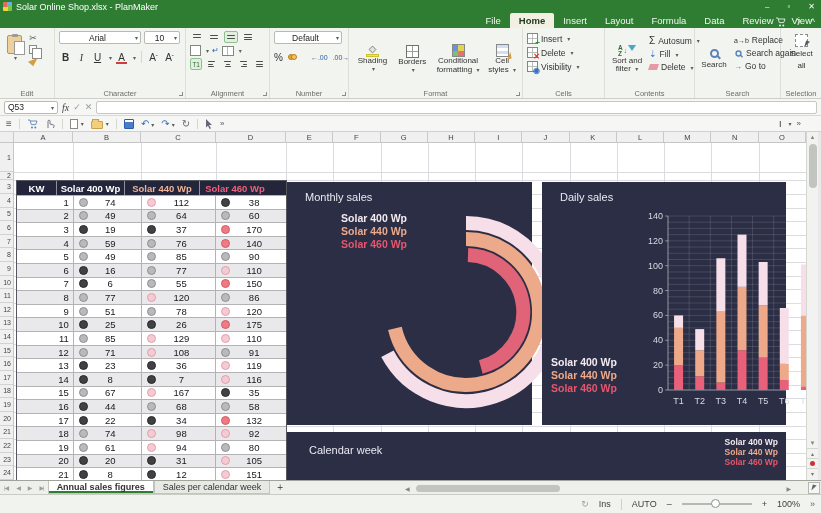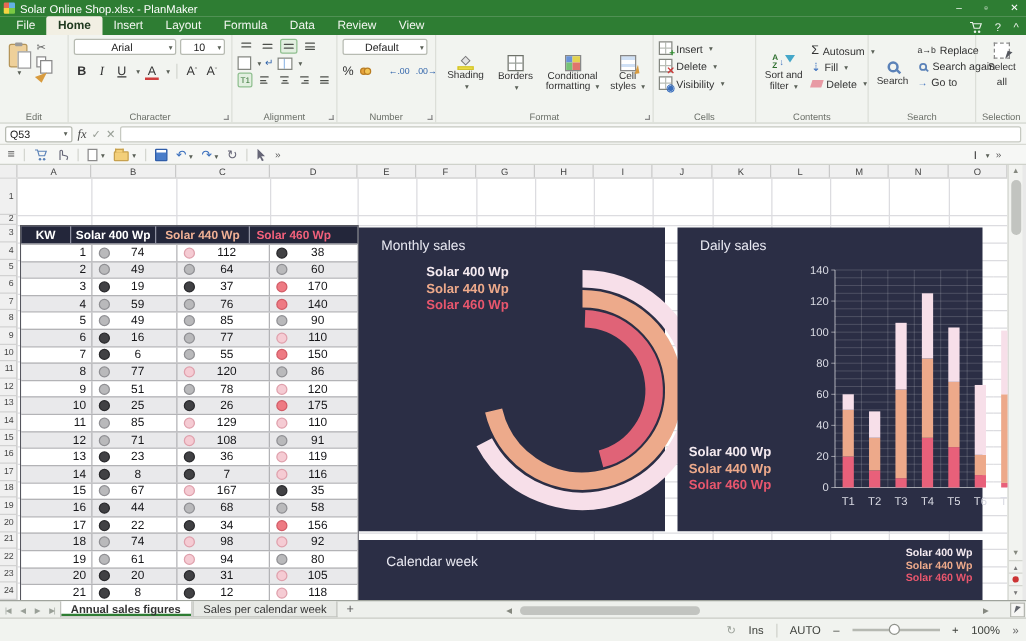--- a/index.html
+++ b/index.html
@@ -9,21 +9,21 @@
 
   
   .titlebar{position:absolute;top:0;left:0;right:0;height:13px;background:#2e7d33;color:#fff;
             display:flex;align-items:center;padding-left:3px;font-size:9px;}
   .appicon{width:9px;height:9px;margin-right:4px;border-radius:1px;
            background:conic-gradient(#63b1e5 0 25%,#7ac943 0 50%,#f5d442 0 75%,#e56a54 0);}
   .winbtns{position:absolute;right:6px;top:0;height:13px;display:flex;gap:18px;align-items:center;color:#fff;font-size:8px;}
   .winbtns span{cursor:default;line-height:13px;}
 
   
-  .menubar{position:absolute;top:13px;left:0;right:0;height:15px;background:#2e7d33;display:flex;align-items:flex-end;padding-left:4px;}
+  .menubar{position:absolute;top:13px;left:0;right:0;height:15px;background:#2e7d33;display:flex;align-items:flex-end;padding-left:4px;justify-content:flex-end;}
   .mitem{color:#f2f6f0;font-size:9.5px;padding:2px 9px 2px;cursor:default;}
   .mitem.active{background:#f2efe3;color:#203a20;border-radius:2px 2px 0 0;font-weight:bold;}
   .menuright{position:absolute;right:6px;bottom:1px;display:flex;gap:10px;align-items:center;color:#eaf2ea;font-size:9px;}
 
   
   .ribbon{position:absolute;top:28px;left:0;right:0;height:71px;background:#f2f4f0;border-bottom:1px solid #cbcfc8;display:flex;}
   .rg{position:relative;border-right:1px solid #dcded8;height:100%;padding:3px 3px 11px 4px;}
   .rg .glabel{position:absolute;bottom:0;left:0;right:0;text-align:center;font-size:7.5px;color:#6b6f68;}
   .rg .launcher{position:absolute;bottom:2px;right:2px;width:4px;height:4px;border-right:1px solid #8a8a8a;border-bottom:1px solid #8a8a8a;}
   .rrow{display:flex;align-items:center;gap:3px;margin-bottom:2px;}
@@ -799,21 +799,21 @@
             <div class="tc" style="width: 68px;">
               <span class="dot" style="background: rgb(65, 65, 68); border: 1px solid rgb(41, 41, 44);"></span>
               <span class="val">22</span>
             </div>
             <div class="tc" style="width: 75px;">
               <span class="dot" style="background: rgb(65, 65, 68); border: 1px solid rgb(41, 41, 44);"></span>
               <span class="val">34</span>
             </div>
             <div class="tc" style="width: 70px;">
               <span class="dot" style="background: rgb(238, 122, 131); border: 1px solid rgb(210, 91, 102);"></span>
-              <span class="val">156</span>
+              <span class="val">132</span>
             </div>
           </div>
           <div class="trow alt">
             <div class="tc kw" style="width: 57px;">18</div>
             <div class="tc" style="width: 68px;">
               <span class="dot" style="background: rgb(185, 185, 187); border: 1px solid rgb(143, 143, 147);"></span>
               <span class="val">74</span>
             </div>
             <div class="tc" style="width: 75px;">
               <span class="dot" style="background: rgb(245, 203, 211); border: 1px solid rgb(223, 160, 172);"></span>
@@ -859,21 +859,21 @@
             <div class="tc" style="width: 68px;">
               <span class="dot" style="background: rgb(65, 65, 68); border: 1px solid rgb(41, 41, 44);"></span>
               <span class="val">8</span>
             </div>
             <div class="tc" style="width: 75px;">
               <span class="dot" style="background: rgb(65, 65, 68); border: 1px solid rgb(41, 41, 44);"></span>
               <span class="val">12</span>
             </div>
             <div class="tc" style="width: 70px;">
               <span class="dot" style="background: rgb(245, 203, 211); border: 1px solid rgb(223, 160, 172);"></span>
-              <span class="val">118</span>
+              <span class="val">151</span>
             </div>
           </div>
         </div>
     </div>
 
     <div class="panel" style="left:287px;top:39px;width:245px;height:243px;">
       <div class="ptitle">Monthly sales</div>
       <div class="plegend" id="mleg" style="left:40px;top:30px;text-align:right;width:80px;">
           <div style="color: rgb(244, 234, 240);">Solar 400 Wp</div>
           <div style="color: rgb(237, 169, 138);">Solar 440 Wp</div>

